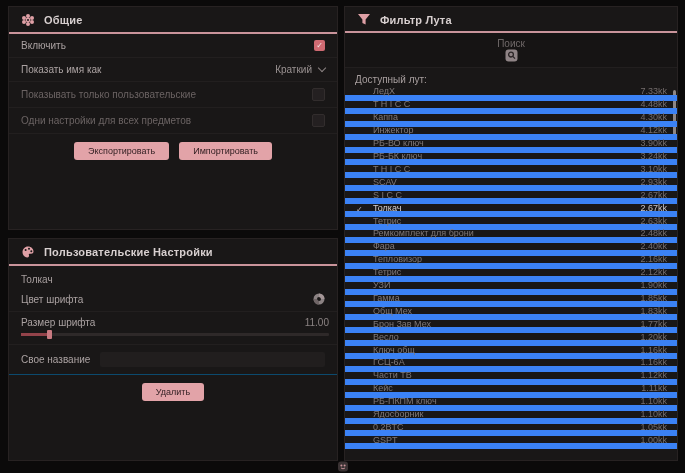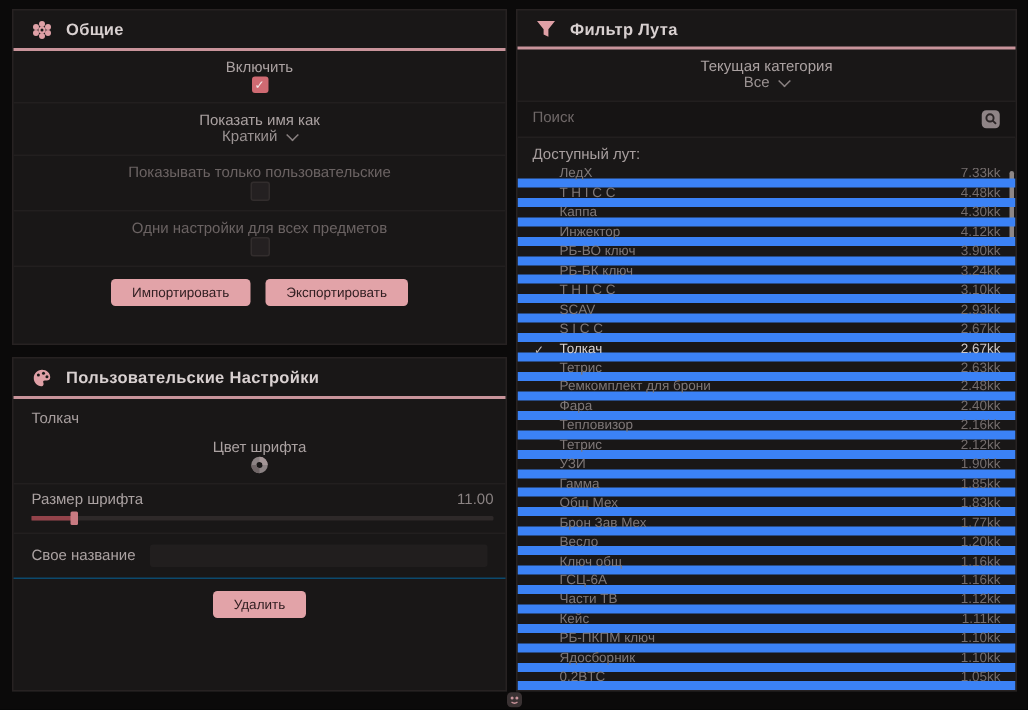--- a/index.html
+++ b/index.html
@@ -7,21 +7,21 @@
     font-family:Liberation Sans, sans-serif;overflow:hidden;}
   .card{position:absolute;background:#191717;border:1px solid #272222;box-sizing:border-box;}
   #card-general{left:8px;top:6px;width:330px;height:224px;}
   #card-custom{left:8px;top:238px;width:330px;height:223px;}
   #card-filter{left:344px;top:6px;width:334px;height:455px;display:flex;flex-direction:column;}
   .card-header{display:flex;align-items:center;gap:9px;padding:6px 12px 5px 12px;}
   .card-title{font-size:11px;font-weight:700;color:#d8d0d0;letter-spacing:.2px;}
   .accent-line{height:2px;background:#c9949b;}
   .icon-svg{display:block;}
   .row{display:flex;justify-content:space-between;align-items:center;
-    padding:6px 12px;border-bottom:1px solid #221f1f;font-size:10px;color:#aba2a2;flex-direction:column;}
+    padding:6px 12px;border-bottom:1px solid #221f1f;font-size:10px;color:#aba2a2;}
   .row.dim{color:#6b6363;}
   .checkbox{width:11px;height:11px;border-radius:2px;display:flex;align-items:center;
     justify-content:center;font-size:8px;line-height:1;}
   .checkbox.on{background:#cf6a72;color:#f3e7e8;}
   .checkbox.off{background:#242021;border:1px solid #322d2d;color:transparent;}
   .select{display:flex;align-items:center;gap:7px;color:#9a9292;cursor:pointer;}
   .chev{width:5px;height:5px;border-right:1.5px solid #8a8282;border-bottom:1.5px solid #8a8282;
     transform:rotate(45deg);margin-top:-3px;}
   .btn-row{display:flex;justify-content:center;gap:10px;padding:8px 12px;}
   .btn{background:#e2a3a8;color:#332023;border:none;border-radius:3px;font-size:9px;
@@ -29,22 +29,22 @@
   .item-label{font-size:10px;color:#a89f9f;padding:8px 12px 2px 12px;}
   .size-row{padding:5px 8px 8px 12px;border-bottom:1px solid #221f1f;font-size:10px;color:#aba2a2;}
   .size-top{display:flex;justify-content:space-between;align-items:center;}
   .size-val{color:#8b8383;}
   .slider{position:relative;height:3px;background:#2e2929;margin-top:5px;border-radius:1px;}
   .slider-fill{position:absolute;left:0;top:0;height:3px;width:28px;background:#93434a;}
   .slider-thumb{position:absolute;left:26px;top:-3px;width:5px;height:9px;background:#c97a81;border-radius:1px;}
   .name-row{display:flex;align-items:center;gap:10px;padding:7px 12px;border-bottom:1px solid #0c4a6e;
     font-size:10px;color:#aba2a2;}
   .text-input{flex:1;height:15px;background:#211e1e;border:none;border-radius:2px;}
-  .search-row{display:flex;justify-content:space-between;align-items:flex-start;padding:5px 10px;
-    border-bottom:1px solid #221f1f;background:#161414;}
+  .search-row{display:flex;justify-content:space-between;align-items:center;padding:5px 10px;
+    border-bottom:1px solid #221f1f;background:#161414;flex-direction:column;}
   .placeholder{font-size:10px;color:#6f6868;}
   .section-label{font-size:10px;color:#a89f9f;padding:6px 22px 3px 10px;}
   .loot-list{position:relative;flex:1;overflow:hidden;}
   .loot-row{position:relative;display:flex;justify-content:space-between;align-items:center;
     height:12.92px;box-sizing:border-box;border-bottom:6px solid #3b82f6;
     padding:0 10px 0 28px;font-size:9px;color:#7f7878;cursor:pointer;}
   .loot-row .val{color:#746d6d;}
   .loot-row.checked{color:#d8d2d2;}
   .loot-row.checked .val{color:#ccc6c6;}
   .loot-row .check{position:absolute;left:11px;top:1px;font-size:8px;color:#bfb7b7;display:none;}
@@ -89,22 +89,22 @@
     </div>
     <div class="row dim">
       <span>Показывать только пользовательские</span>
       <span class="checkbox off"></span>
     </div>
     <div class="row dim">
       <span>Одни настройки для всех предметов</span>
       <span class="checkbox off"></span>
     </div>
     <div class="btn-row">
+      <button class="btn">Экспортировать</button>
       <button class="btn">Импортировать</button>
-      <button class="btn">Экспортировать</button>
     </div>
   </div>
 
   <div class="card" id="card-custom">
     <div class="card-header">
       <span>
         <svg class="icon-svg" width="14" height="14" viewBox="0 0 14 14">
           <path d="M7 1.5c3.1 0 5.5 2.2 5.5 5 0 1.6-1.1 2.2-2.3 2.2H8.9c-.9 0-1.4.6-1 1.4.4.8.1 2.4-1.4 2.4C3.8 12.5 1.5 10 1.5 7 1.5 4 3.9 1.5 7 1.5z" fill="#dfa0a6"></path>
           <circle cx="4.6" cy="5" r="1" fill="#191717"></circle>
             <circle cx="8" cy="3.8" r="1" fill="#191717"></circle>
@@ -154,27 +154,20 @@
     <div class="card-header">
       <span>
         <svg class="icon-svg" width="14" height="13" viewBox="0 0 14 13">
           <path d="M1 1 H13 L8.6 6.5 V11.5 L5.4 10 V6.5 Z" fill="#dfa0a6"></path>
         </svg>
       </span>
       <span class="card-title">Фильтр Лута</span>
     </div>
     <div class="accent-line"></div>
 
-    <div class="row">
-      <span>Текущая категория</span>
-      <span class="select">
-        <span>Все</span>
-        <span class="chev"></span>
-      </span>
-    </div>
 
     <div class="search-row">
       <span class="placeholder">Поиск</span>
       <span>
         <svg class="icon-svg" width="13" height="13" viewBox="0 0 13 13">
           <rect x="0.5" y="0.5" width="12" height="12" rx="3" fill="#8f8486"></rect>
           <circle cx="6" cy="5.6" r="2.4" fill="none" stroke="#2b2526" stroke-width="1.3"></circle>
           <line x1="7.8" y1="7.4" x2="10" y2="9.6" stroke="#2b2526" stroke-width="1.3"></line>
         </svg>
       </span>

